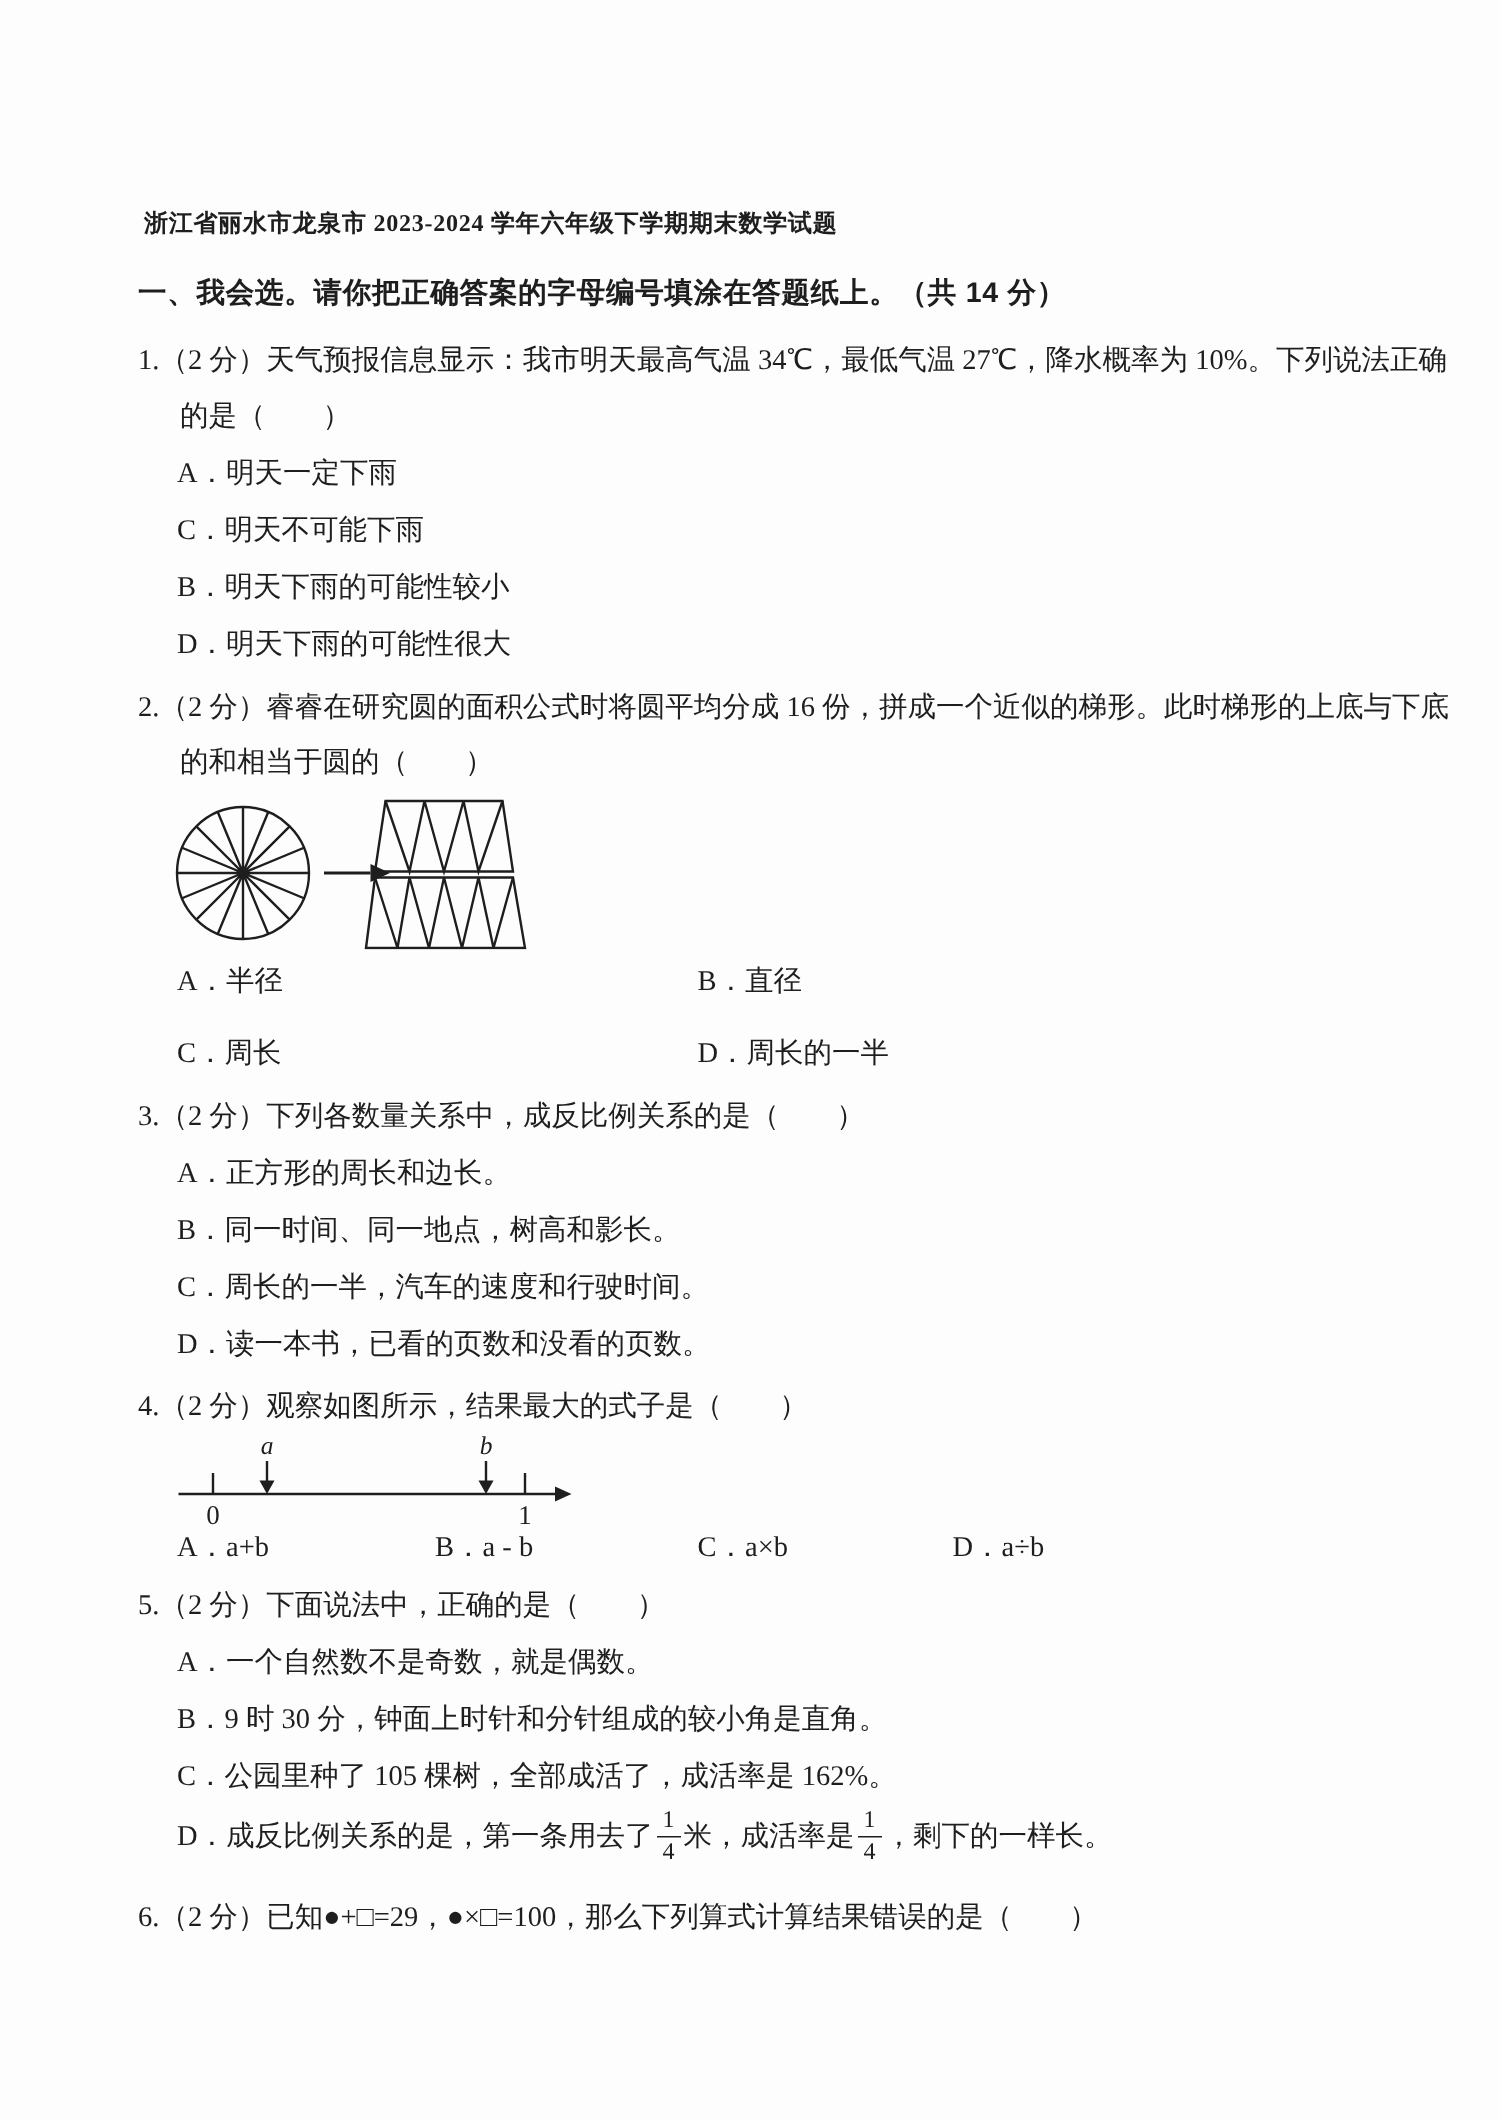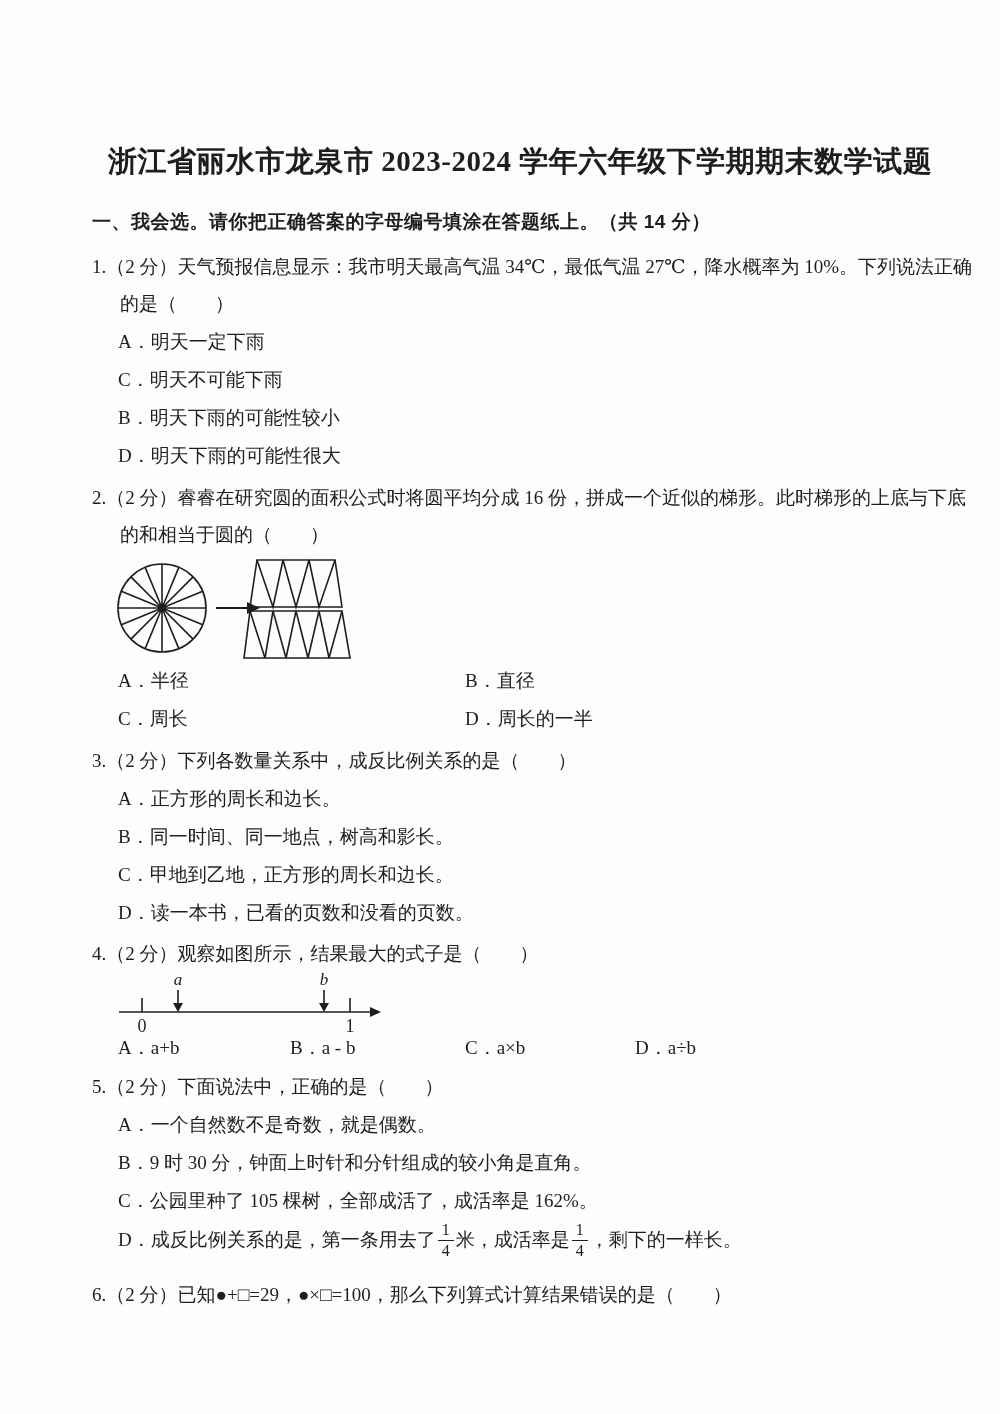--- a/index.html
+++ b/index.html
@@ -6,44 +6,44 @@
   body{
     width:1000px;height:1414px;
     background:#fdfdfd;
     color:#1e1e1e;
     font-family:"Liberation Serif","DejaVu Serif",serif;
     font-size:19px;
     overflow:hidden;
   }
   .page{padding:132px 80px 0 92px;box-sizing:border-box;}
   .title{
-    margin:16px;text-align:center;
-    font-size:29px;font-weight:bold;letter-spacing:.5px;
+    margin:4px;text-align:left;
+    font-size:16px;font-weight:bold;letter-spacing:.5px;
     line-height:27px;white-space:nowrap;
   }
   .section-heading{
-    margin-top:35px;line-height:24px;
+    margin-top:21px;line-height:24px;
     font-family:"Liberation Sans","DejaVu Sans",sans-serif;
     font-weight:bold;font-size:19px;letter-spacing:.5px;
     white-space:nowrap;
   }
-  .stem{white-space:nowrap;line-height:24px;}
+  .stem{white-space:nowrap;line-height:24px;font-family:Liberation Serif, serif;}
   .stem-cont{margin-left:28px;margin-top:13px;line-height:24px;white-space:nowrap;}
   .opt{padding-left:26px;margin-top:14px;line-height:24px;white-space:nowrap;}
   .q1-stem{margin-top:21px;}
   .q2-stem{margin-top:18px;}
   .q3-stem{margin-top:18px;}
   .q4-stem{margin-top:17px;}
   .q5-stem{margin-top:15px;}
   .q6-stem{margin-top:24px;}
   .fig-q2{margin:8px 0 0 24px;height:104px;}
   .fig-q4{margin:6px 0 0 25px;height:62px;}
   .opts-2col{
     display:grid;grid-template-columns:347px 1fr;
-    row-gap:14px;padding-left:26px;margin-top:10px;line-height:24px;
+    row-gap:24px;padding-left:26px;margin-top:10px;line-height:24px;
   }
   .opts-4col{
     display:grid;grid-template-columns:172px 175px 170px 1fr;
     padding-left:26px;margin-top:2px;line-height:24px;
   }
   .opt-d{
     display:flex;align-items:center;
     padding-left:26px;margin-top:8px;white-space:nowrap;
   }
   .math{}
@@ -110,21 +110,21 @@
       <div><span>B．</span><span>直径</span></div>
       <div><span>C．</span><span>周长</span></div>
       <div><span>D．</span><span>周长的一半</span></div>
     </div>
   </section>
 
   <section>
     <div class="stem q3-stem"><span>3.</span><span>（2 分）下列各数量关系中，成反比例关系的是（　　）</span></div>
     <div class="opt"><span>A．</span><span>正方形的周长和边长。</span></div>
     <div class="opt"><span>B．</span><span>同一时间、同一地点，树高和影长。</span></div>
-    <div class="opt"><span>C．</span><span>甲地到乙地，正方形的周长和边长。</span></div>
+    <div class="opt"><span>C．</span><span>周长的一半，汽车的速度和行驶时间。</span></div>
     <div class="opt"><span>D．</span><span>读一本书，已看的页数和没看的页数。</span></div>
   </section>
 
   <section>
     <div class="stem q4-stem"><span>4.</span><span>（2 分）观察如图所示，结果最大的式子是（　　）</span></div>
 
     <div class="fig-q4">
       <svg width="290" height="62" viewBox="0 0 290 62">
         <g>
           <line class="stroke" x1="2" y1="40" x2="253" y2="40"></line>

